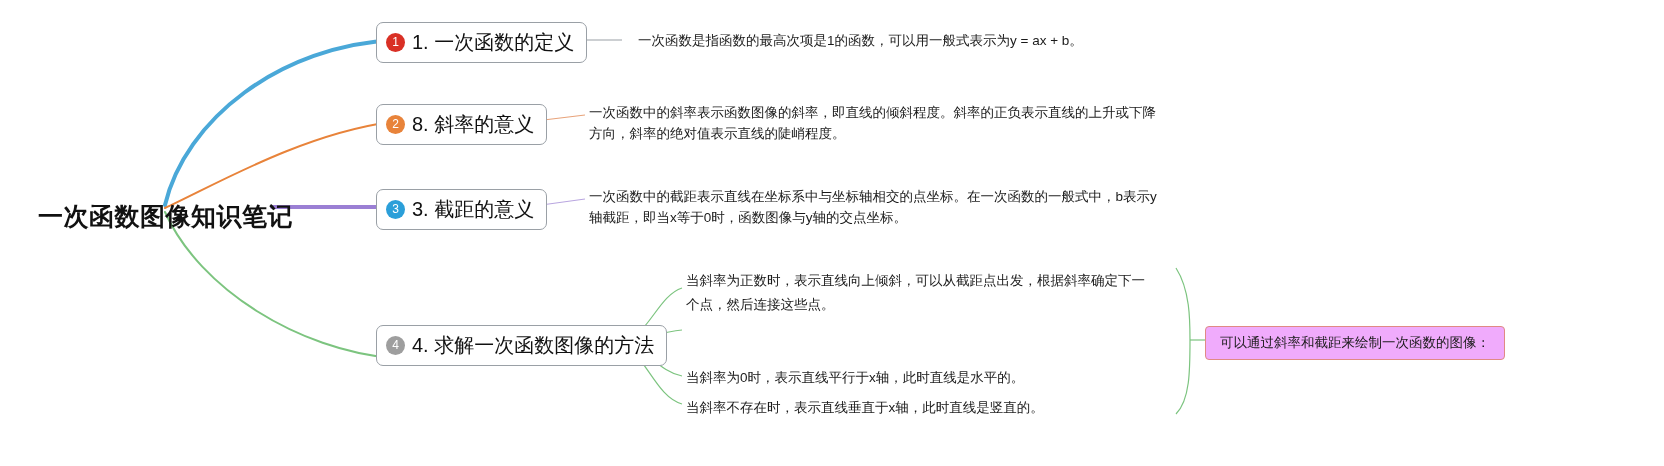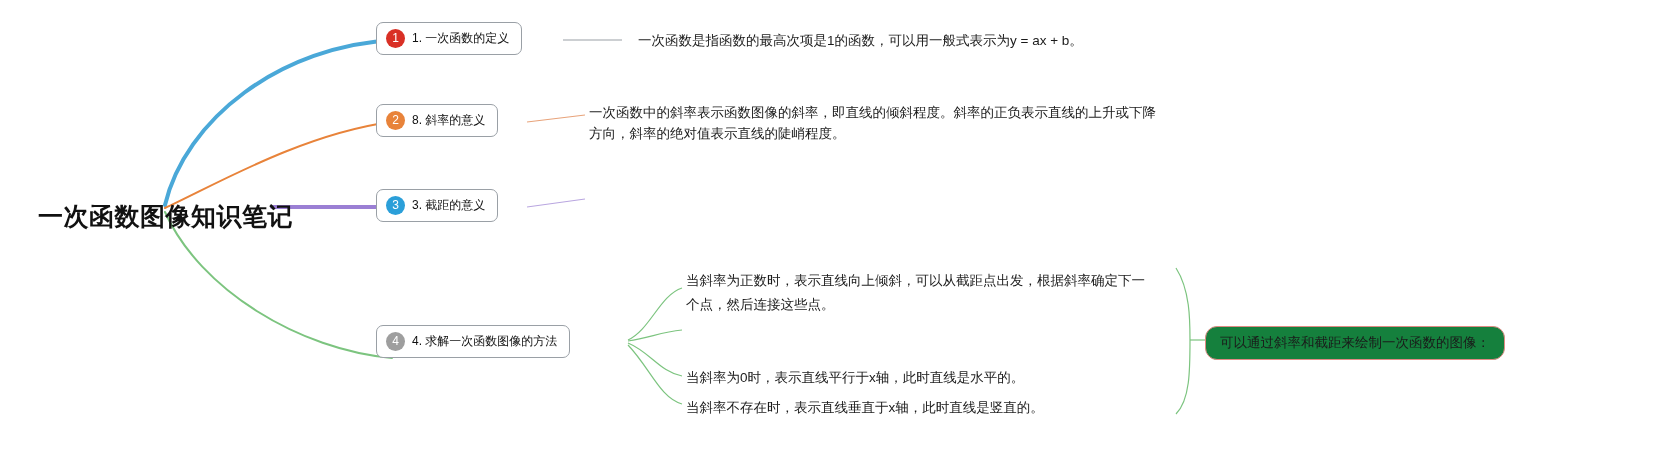--- a/index.html
+++ b/index.html
@@ -54,40 +54,40 @@
     height: 19px;
     border-radius: 50%;
     color: #ffffff;
     font-size: 12px;
     line-height: 19px;
     text-align: center;
     flex: 0 0 auto;
     font-family: "Liberation Sans", sans-serif;
   }
   .node .node-label {
-    font-size: 12px;
+    font-size: 20px;
     color: #111111;
   }
   .detail {
     position: absolute;
     font-size: 13.5px;
     line-height: 21px;
     color: #1a1a1a;
   }
   .leaf {
     position: absolute;
     font-size: 13.5px;
     line-height: 24px;
     color: #1a1a1a;
   }
   .callout {
     position: absolute;
-    background: #15803d;
+    background: #f0abfc;
     border: 1px solid #e08a84;
-    border-radius: 12px;
+    border-radius: 4px;
     padding: 7px 14px;
     font-size: 13.5px;
     color: #1a1a1a;
     white-space: nowrap;
   }
 </style>
 </head>
 <body>
 
 <div id="canvas">
@@ -124,20 +124,21 @@
   <div class="node" style="left:376px; top:104px;">
     <span class="badge" style="background:#e8833a;">2</span>
     <span class="node-label">8. 斜率的意义</span>
   </div>
   <div class="detail" style="left:589px; top:102px; width:570px;">一次函数中的斜率表示函数图像的斜率，即直线的倾斜程度。斜率的正负表示直线的上升或下降方向，斜率的绝对值表示直线的陡峭程度。</div>
 
   <div class="node" style="left:376px; top:189px;">
     <span class="badge" style="background:#2b9fd9;">3</span>
     <span class="node-label">3. 截距的意义</span>
   </div>
+  <div class="detail" style="left:589px; top:186px; width:575px;">一次函数中的截距表示直线在坐标系中与坐标轴相交的点坐标。在一次函数的一般式中，b表示y轴截距，即当x等于0时，函数图像与y轴的交点坐标。</div>
 
   <div class="node" style="left:376px; top:325px;">
     <span class="badge" style="background:#9e9e9e;">4</span>
     <span class="node-label">4. 求解一次函数图像的方法</span>
   </div>
 
   <div class="leaf" style="left:686px; top:269px; width:472px;">当斜率为正数时，表示直线向上倾斜，可以从截距点出发，根据斜率确定下一个点，然后连接这些点。</div>
   <div class="leaf" style="left:686px; top:366px; width:472px;">当斜率为0时，表示直线平行于x轴，此时直线是水平的。</div>
   <div class="leaf" style="left:686px; top:396px; width:472px;">当斜率不存在时，表示直线垂直于x轴，此时直线是竖直的。</div>
 

